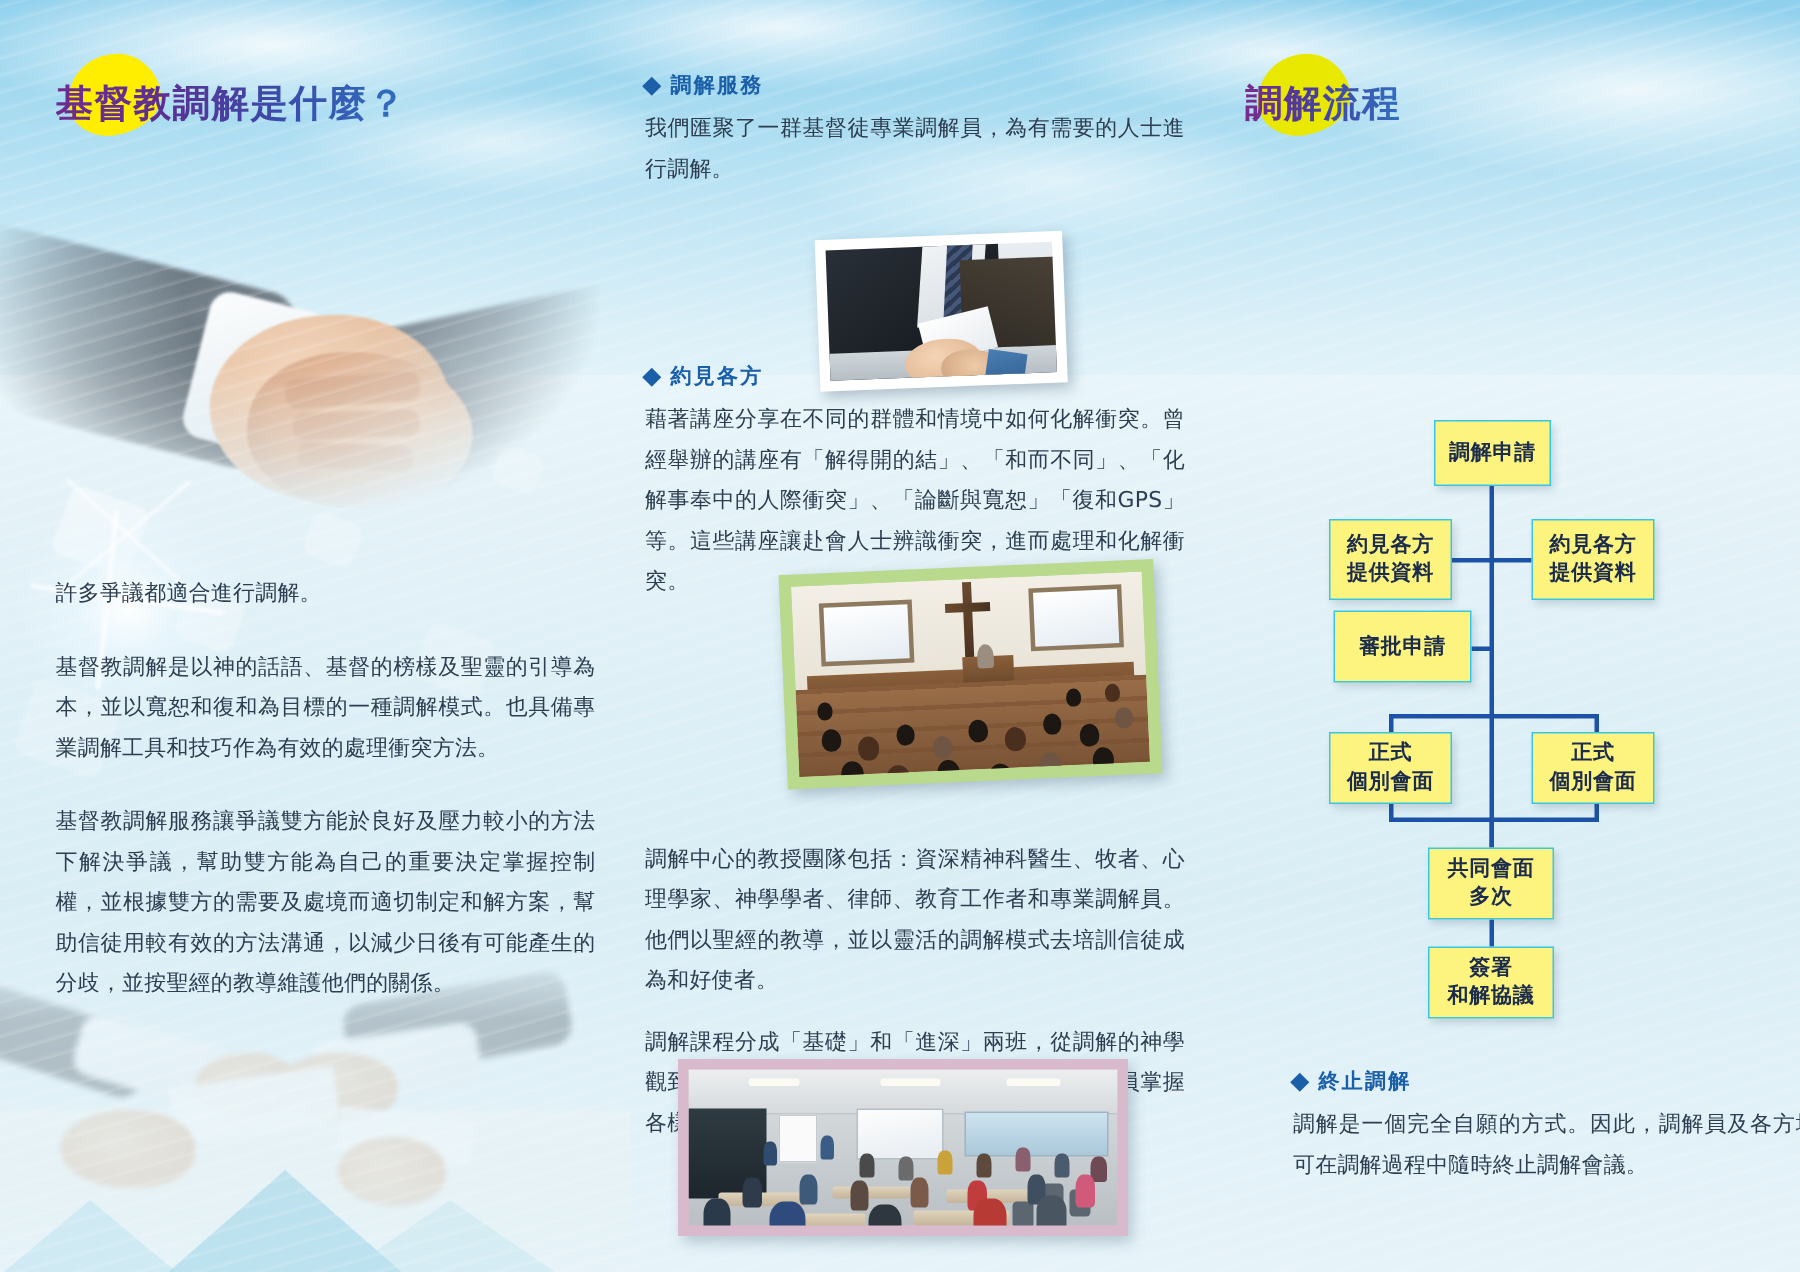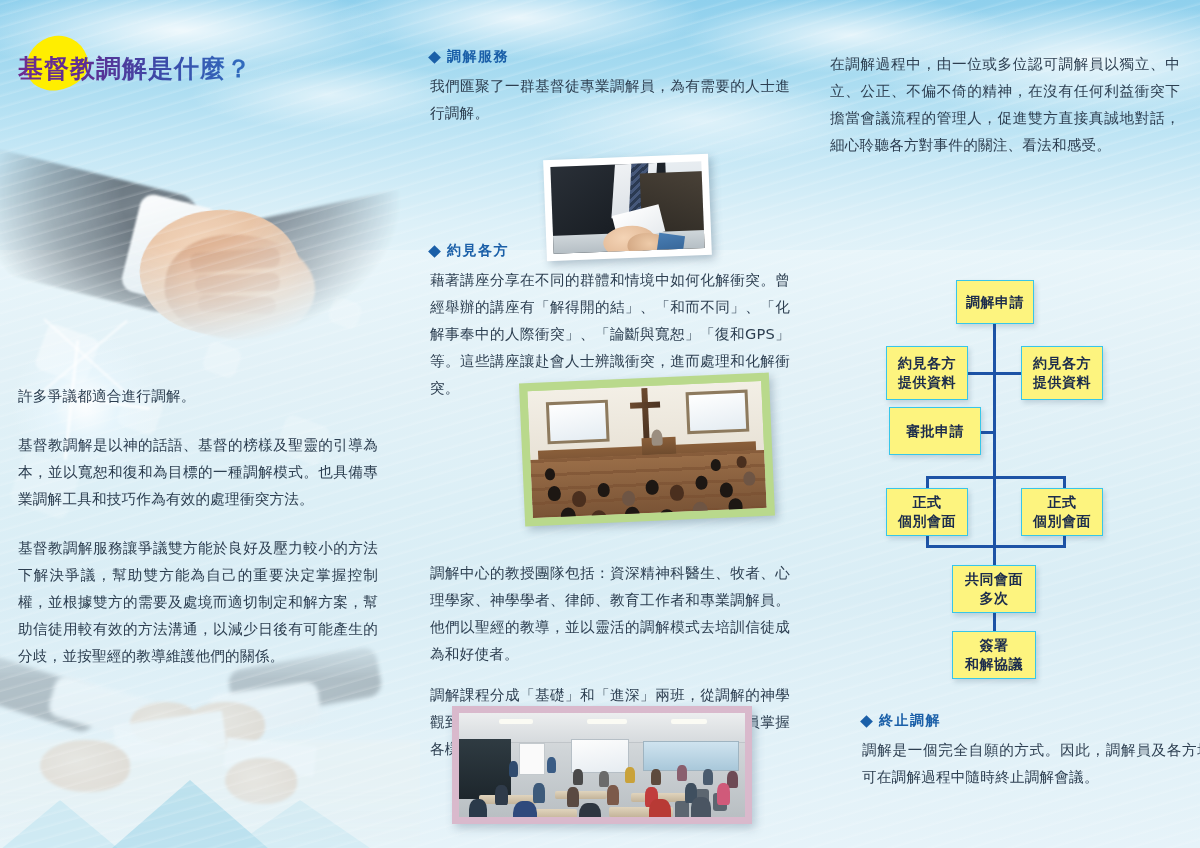--- a/index.html
+++ b/index.html
@@ -151,21 +151,21 @@
 
   
   .tri {
     position: absolute;
     width: 0; height: 0;
     opacity: .35;
   }
 
   
   .col { position: absolute; }
-  #col-left   { left: 18px;  top: 36px; width: 360px; }
+  #col-left   { left: 37px;  top: 36px; width: 360px; }
   #col-mid    { left: 430px; top: 36px; width: 360px; }
   #col-right  { left: 830px; top: 36px; width: 350px; }
 
   
   .heading-wrap { position: relative; height: 62px; }
   .blob {
     position: absolute;
     left: 8px; top: 0;
     width: 62px; height: 54px;
     border-radius: 52% 48% 55% 45% / 58% 55% 45% 42%;
@@ -582,24 +582,27 @@
       <div class="person" style="left:258px; top:70px; width:13px; height:22px; background:#d05a7a;"></div>
       <div class="person" style="left:10px;  top:86px; width:18px; height:26px; background:#2b3a4a;"></div>
       <div class="person" style="left:54px;  top:88px; width:24px; height:30px; background:#2f4a7c;"></div>
       <div class="person" style="left:120px; top:90px; width:22px; height:28px; background:#2e3640;"></div>
       <div class="person" style="left:190px; top:86px; width:22px; height:28px; background:#b83a35;"></div>
       <div class="person" style="left:232px; top:84px; width:20px; height:26px; background:#4a5562;"></div>
     </div>
   </div>
 
   <div class="col" id="col-right">
+    <div class="heading-wrap">
+      <div class="blob yellowgreen"></div>
+      <div class="heading-text">調解流程</div>
+    </div>
 
     <div style="height:14px"></div>
 
-    <p class="para">在調解過程中，由一位或多位認可調解員以獨立、中立、公正、不偏不倚的精神，在沒有任何利益衝突下擔當會議流程的管理人，促進雙方直接真誠地對話，細心聆聽各方對事件的關注、看法和感受。</p>
   </div>
 
   <div id="flowchart">
 
     <div class="fline" style="left:113px; top:44px;  width:3px;  height:246px;"></div>
 
     <div class="fline" style="left:84px;  top:96px;  width:32px; height:3px;"></div>
     <div class="fline" style="left:113px; top:96px;  width:32px; height:3px;"></div>
 
     <div class="fline" style="left:100px; top:155px; width:16px; height:3px;"></div>

